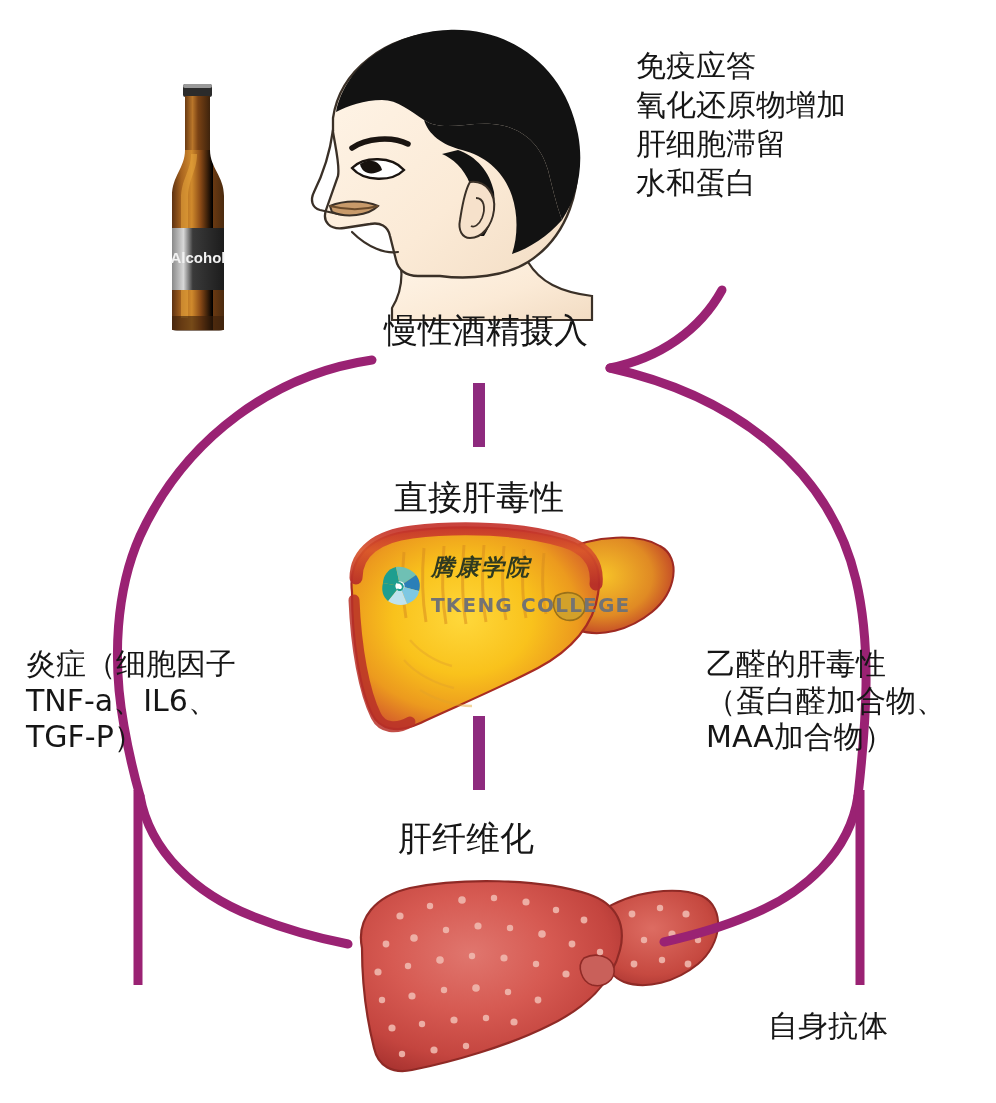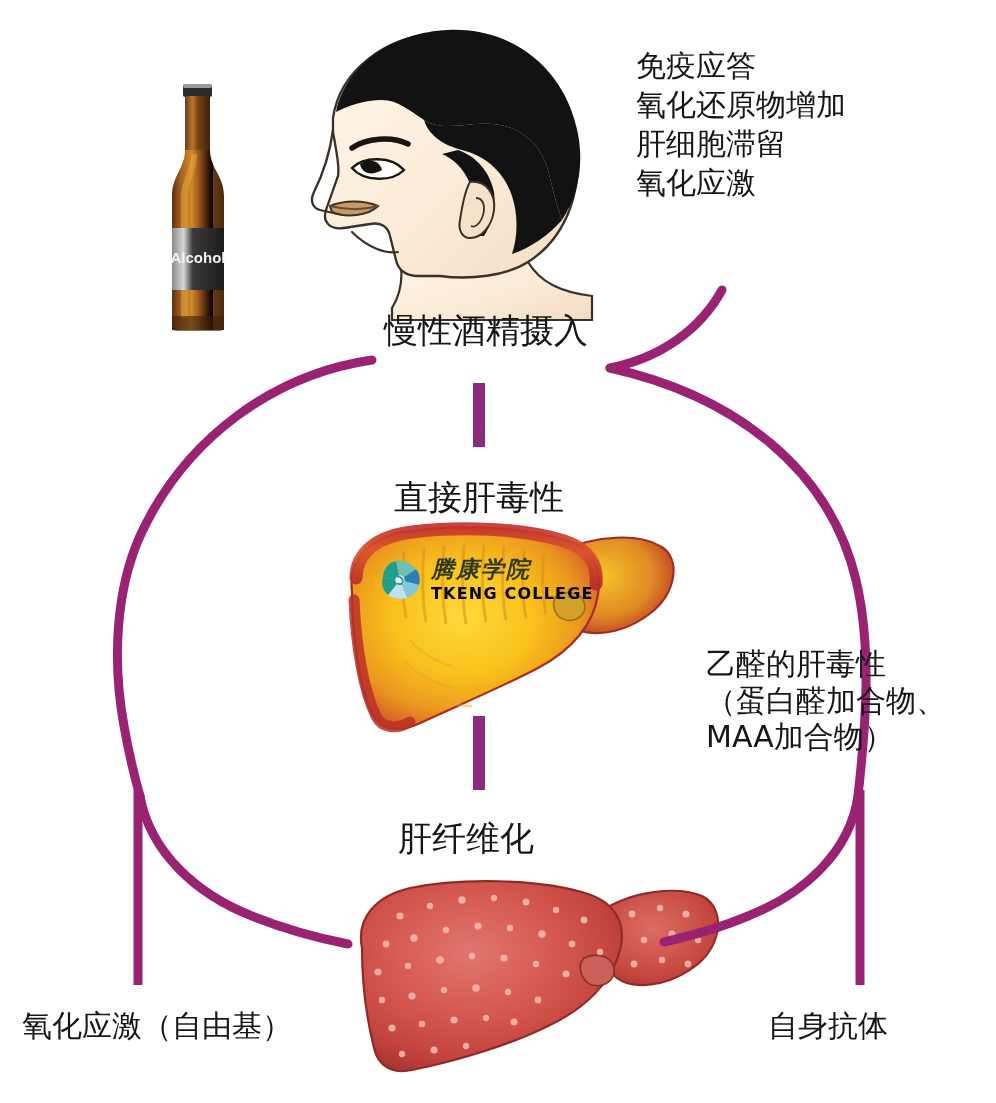--- a/index.html
+++ b/index.html
@@ -62,25 +62,25 @@
     line-height: 1;
   }
   .wm-cn {
     font-size: 23px;
     font-weight: bold;
     color: #2f3a20;
     letter-spacing: 2px;
     font-style: italic;
   }
   .wm-en {
-    font-size: 16px;
+    font-size: 20px;
     font-weight: bold;
-    color: #000000;
+    color: #737373;
     letter-spacing: 1.2px;
-    margin-top: 5px;
+    margin-top: 16px;
   }
 </style>
 </head>
 <body>
 
 <div id="stage">
 
   <svg class="svg-layer" viewBox="0 0 996 1103">
     <defs>
 
@@ -366,35 +366,37 @@
                C720 928, 690 936, 664 942" fill="none" stroke="#9A2273" stroke-width="9" stroke-linecap="round" marker-end="url(#arrowHeadArc)"></path>
 
       <line x1="860" y1="790" x2="860" y2="985" stroke="#9A2273" stroke-width="9" marker-end="url(#arrowHeadArc)"></line>
     </g>
   </svg>
 
   <div class="effects-list">
     <div>免疫应答</div>
     <div>氧化还原物增加</div>
     <div>肝细胞滞留</div>
-    <div>氧化应激</div>
+    <div>水和蛋白</div>
   </div>
 
   <div class="label big" style="left:384px; top:310px;">慢性酒精摄入</div>
 
   <div class="label big" style="left:394px; top:477px;">直接肝毒性</div>
 
   <div class="label big" style="left:398px; top:818px;">肝纤维化</div>
 
+  <div class="label" style="left:26px; top:646px;">炎症（细胞因子
+TNF-a、IL6、
+TGF-P）</div>
 
   <div class="label" style="left:706px; top:646px;">乙醛的肝毒性
 （蛋白醛加合物、
 MAA加合物）</div>
 
-  <div class="label" style="left:22px; top:1008px;">氧化应激（自由基）</div>
 
   <div class="label" style="left:768px; top:1008px;">自身抗体</div>
 
   <div class="watermark">
     <svg width="48" height="48" viewBox="0 0 48 48">
       <g transform="translate(24,24)">
         <path d="M0,0 L-4,-19 C-12,-17 -17,-10 -17,-3 Z" fill="#1E9E8F"></path>
         <path d="M0,0 L16,-11 C11,-17 3,-20 -4,-19 Z" fill="#6FC0B4"></path>
         <path d="M0,0 L19,5 C21,-2 19,-7 16,-11 Z" fill="#2B7FB8"></path>
         <path d="M0,0 L7,18 C14,15 18,11 19,5 Z" fill="#7EC8E3"></path>

